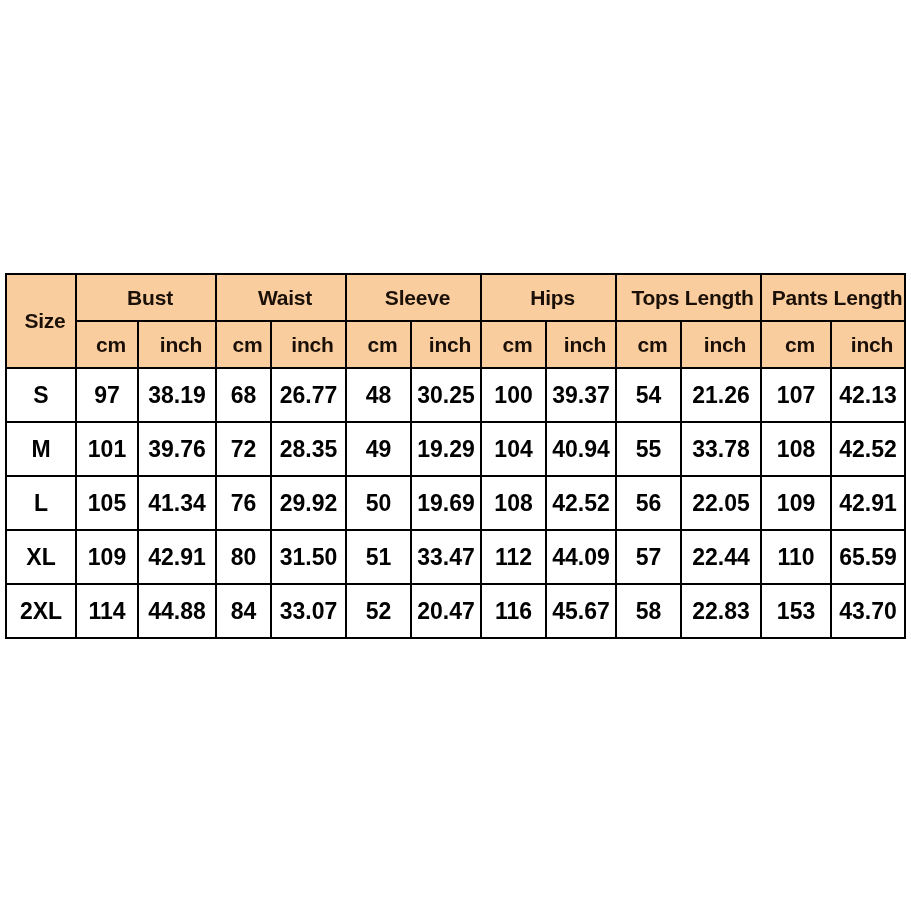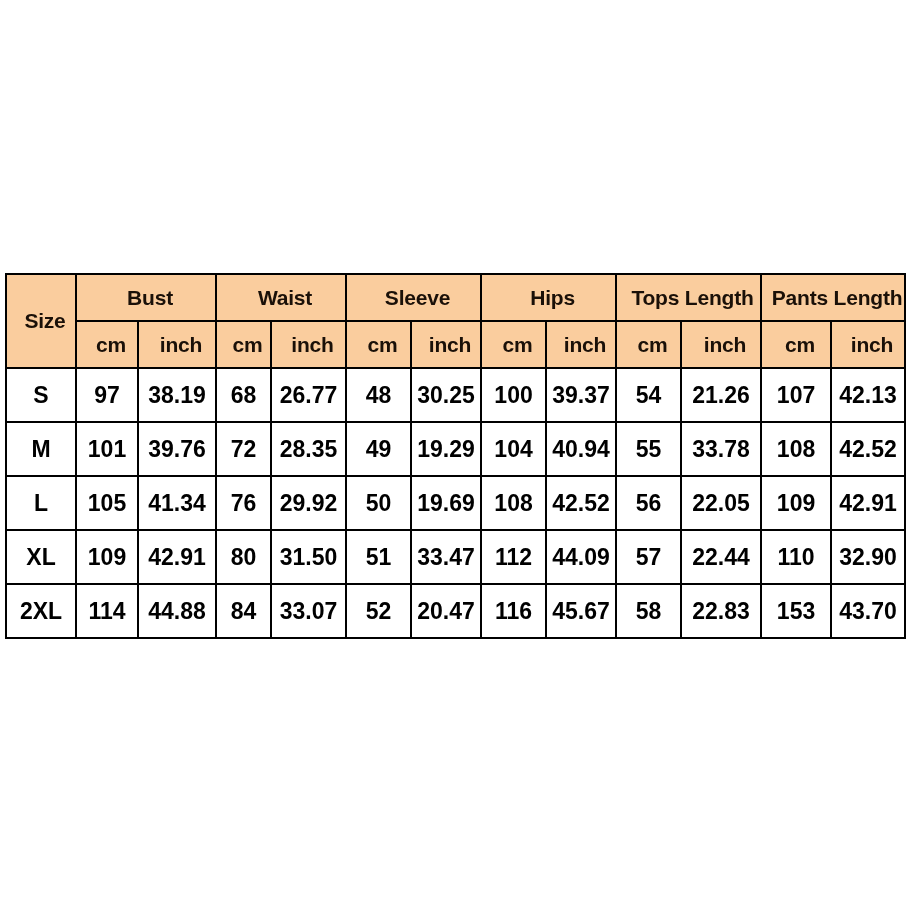--- a/index.html
+++ b/index.html
@@ -178,21 +178,21 @@
           <td>42.91</td>
           <td>80</td>
           <td>31.50</td>
           <td>51</td>
           <td>33.47</td>
           <td>112</td>
           <td>44.09</td>
           <td>57</td>
           <td>22.44</td>
           <td>110</td>
-          <td>32.90</td>
+          <td>65.59</td>
         </tr>
         <tr>
           <td class="size-cell">2XL</td>
           <td>114</td>
           <td>44.88</td>
           <td>84</td>
           <td>33.07</td>
           <td>52</td>
           <td>20.47</td>
           <td>116</td>

